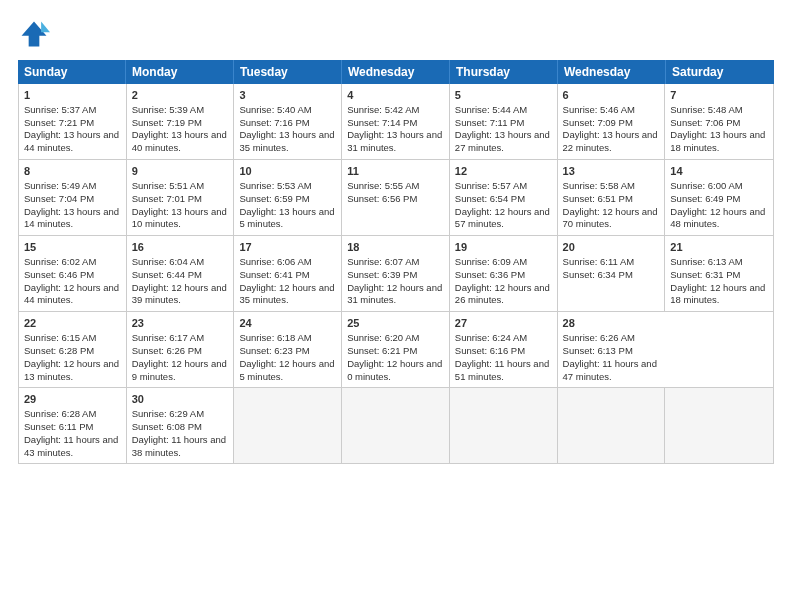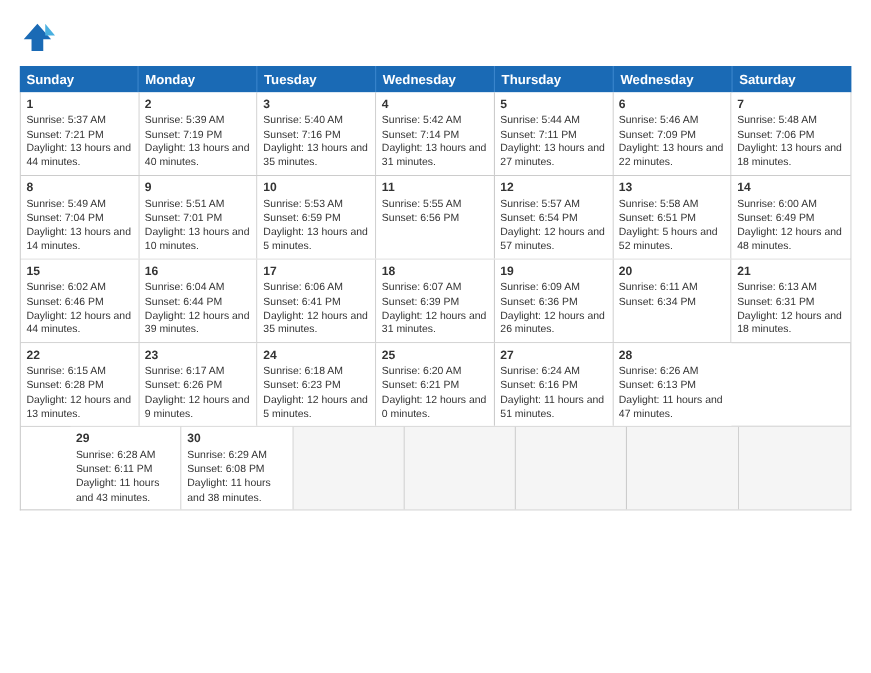--- a/index.html
+++ b/index.html
@@ -76,21 +76,21 @@
       display: flex;
       flex-direction: column;
       flex: 1;
     }
     .cal-row {
       display: grid;
       grid-template-columns: repeat(7, 1fr);
       flex: 1;
       border-bottom: 1px solid #ccc;
     }
-    .cal-row:last-child { border-bottom: none; margin-left: 45px; }
+    .cal-row:last-child { border-bottom: none; }
     .cal-cell {
       border-right: 1px solid #ccc;
       padding: 4px 5px;
       font-size: 9.5px;
       color: #333;
       line-height: 1.35;
       vertical-align: top;
       background: #fff;
     }
     .cal-cell:last-child { border-right: none; }
@@ -209,21 +209,21 @@
             <div class="cal-cell">
               <div class="day-num">12</div>
               <div>Sunrise: 5:57 AM</div>
               <div>Sunset: 6:54 PM</div>
               <div>Daylight: 12 hours and 57 minutes.</div>
             </div>
             <div class="cal-cell">
               <div class="day-num">13</div>
               <div>Sunrise: 5:58 AM</div>
               <div>Sunset: 6:51 PM</div>
-              <div>Daylight: 5 hours and 52 minutes.</div>
+              <div>Daylight: 12 hours and 70 minutes.</div>
             </div>
             <div class="cal-cell">
               <div class="day-num">14</div>
               <div>Sunrise: 6:00 AM</div>
               <div>Sunset: 6:49 PM</div>
               <div>Daylight: 12 hours and 48 minutes.</div>
             </div>
           </div>
           <div class="cal-row">
             <div class="cal-cell">

